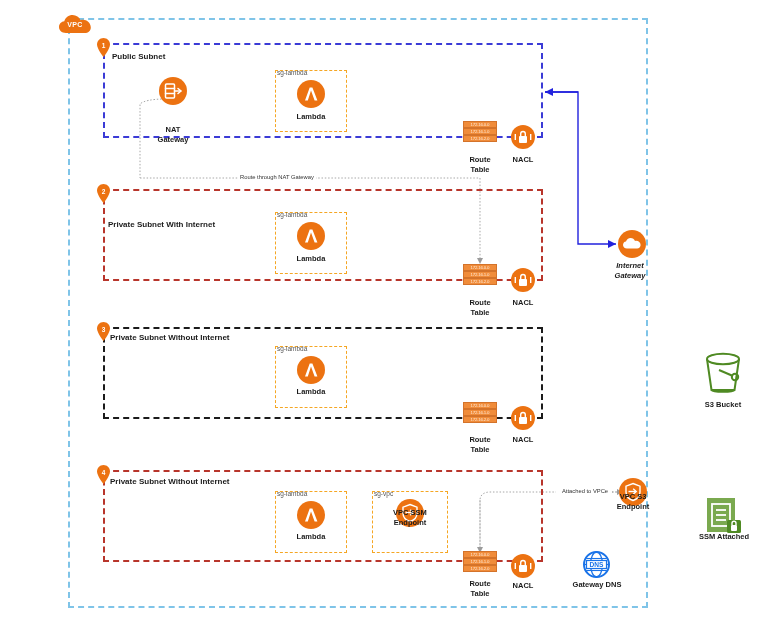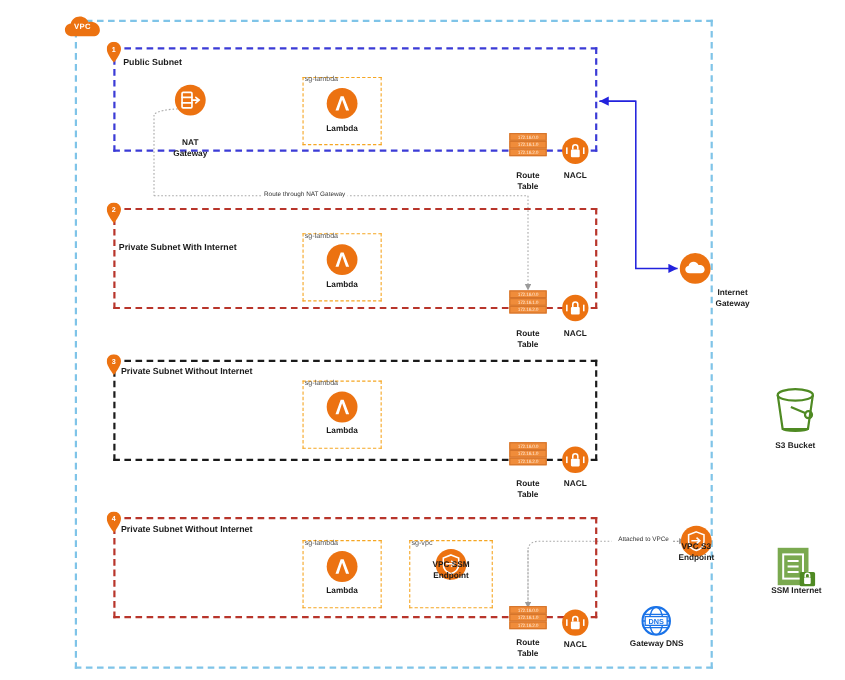--- a/index.html
+++ b/index.html
@@ -323,21 +323,21 @@
     </svg>
   </div>
   <div class="abs node-label" style="left:493px;top:581px;width:60px;">NACL</div>
 
   <div class="abs" style="left:617px;top:229px;">
     <svg width="30" height="30" viewBox="0 0 30 30">
       <circle cx="15" cy="15" r="14" fill="#ec7211"></circle>
       <path d="M10,19.5 C7.6,19.5 6,17.9 6,16 C6,14.2 7.3,12.8 9,12.6 C9.5,10.5 11.4,9 13.6,9 C15.6,9 17.3,10.2 18,12 C18.4,11.9 18.8,11.8 19.2,11.8 C21.6,11.8 23.6,13.7 23.6,16 C23.6,17.9 22.1,19.5 20.1,19.5 Z" fill="#ffffff"></path>
     </svg>
   </div>
-  <div class="abs node-label" style="left:636px;top:261px;width:60px;">
+  <div class="abs node-label" style="left:600px;top:261px;width:60px;font-style:italic;">
     <div>Internet</div>
     <div>Gateway</div>
   </div>
 
   <div class="abs conn-label" style="left:560px;top:488px;">Attached to VPCe</div>
   <div class="abs" style="left:618px;top:477px;">
     <svg width="30" height="30" viewBox="0 0 30 30">
       <circle cx="15" cy="15" r="14" fill="#ec7211"></circle>
       <path d="M15,6.5 L22,9.2 L22,15 C22,19.4 18.8,22.3 15,23.5 C11.2,22.3 8,19.4 8,15 L8,9.2 Z" fill="none" stroke="#ffffff" stroke-width="1.4"></path>
       <line x1="10.5" y1="14.5" x2="17.5" y2="14.5" stroke="#ffffff" stroke-width="1.4"></line>
@@ -378,15 +378,15 @@
       <rect x="4" y="2" width="28" height="34" fill="#7aa94f"></rect>
       <rect x="9" y="8" width="18" height="22" fill="none" stroke="#ffffff" stroke-width="1.8"></rect>
       <line x1="13" y1="14" x2="23" y2="14" stroke="#ffffff" stroke-width="1.8"></line>
       <line x1="13" y1="19" x2="23" y2="19" stroke="#ffffff" stroke-width="1.8"></line>
       <line x1="13" y1="24" x2="23" y2="24" stroke="#ffffff" stroke-width="1.8"></line>
       <rect x="24" y="24" width="14" height="13" rx="1.5" fill="#4f8a23"></rect>
       <rect x="28" y="29" width="6" height="6" rx="1" fill="#ffffff"></rect>
       <path d="M29,29 L29,27.2 A2,2 0 0 1 33,27.2 L33,29" fill="none" stroke="#ffffff" stroke-width="1.4"></path>
     </svg>
   </div>
-  <div class="abs node-label" style="left:693px;top:532px;width:62px;">SSM Internet</div>
+  <div class="abs node-label" style="left:693px;top:532px;width:62px;">SSM Attached</div>
 
 </div>
 
 </body></html>

